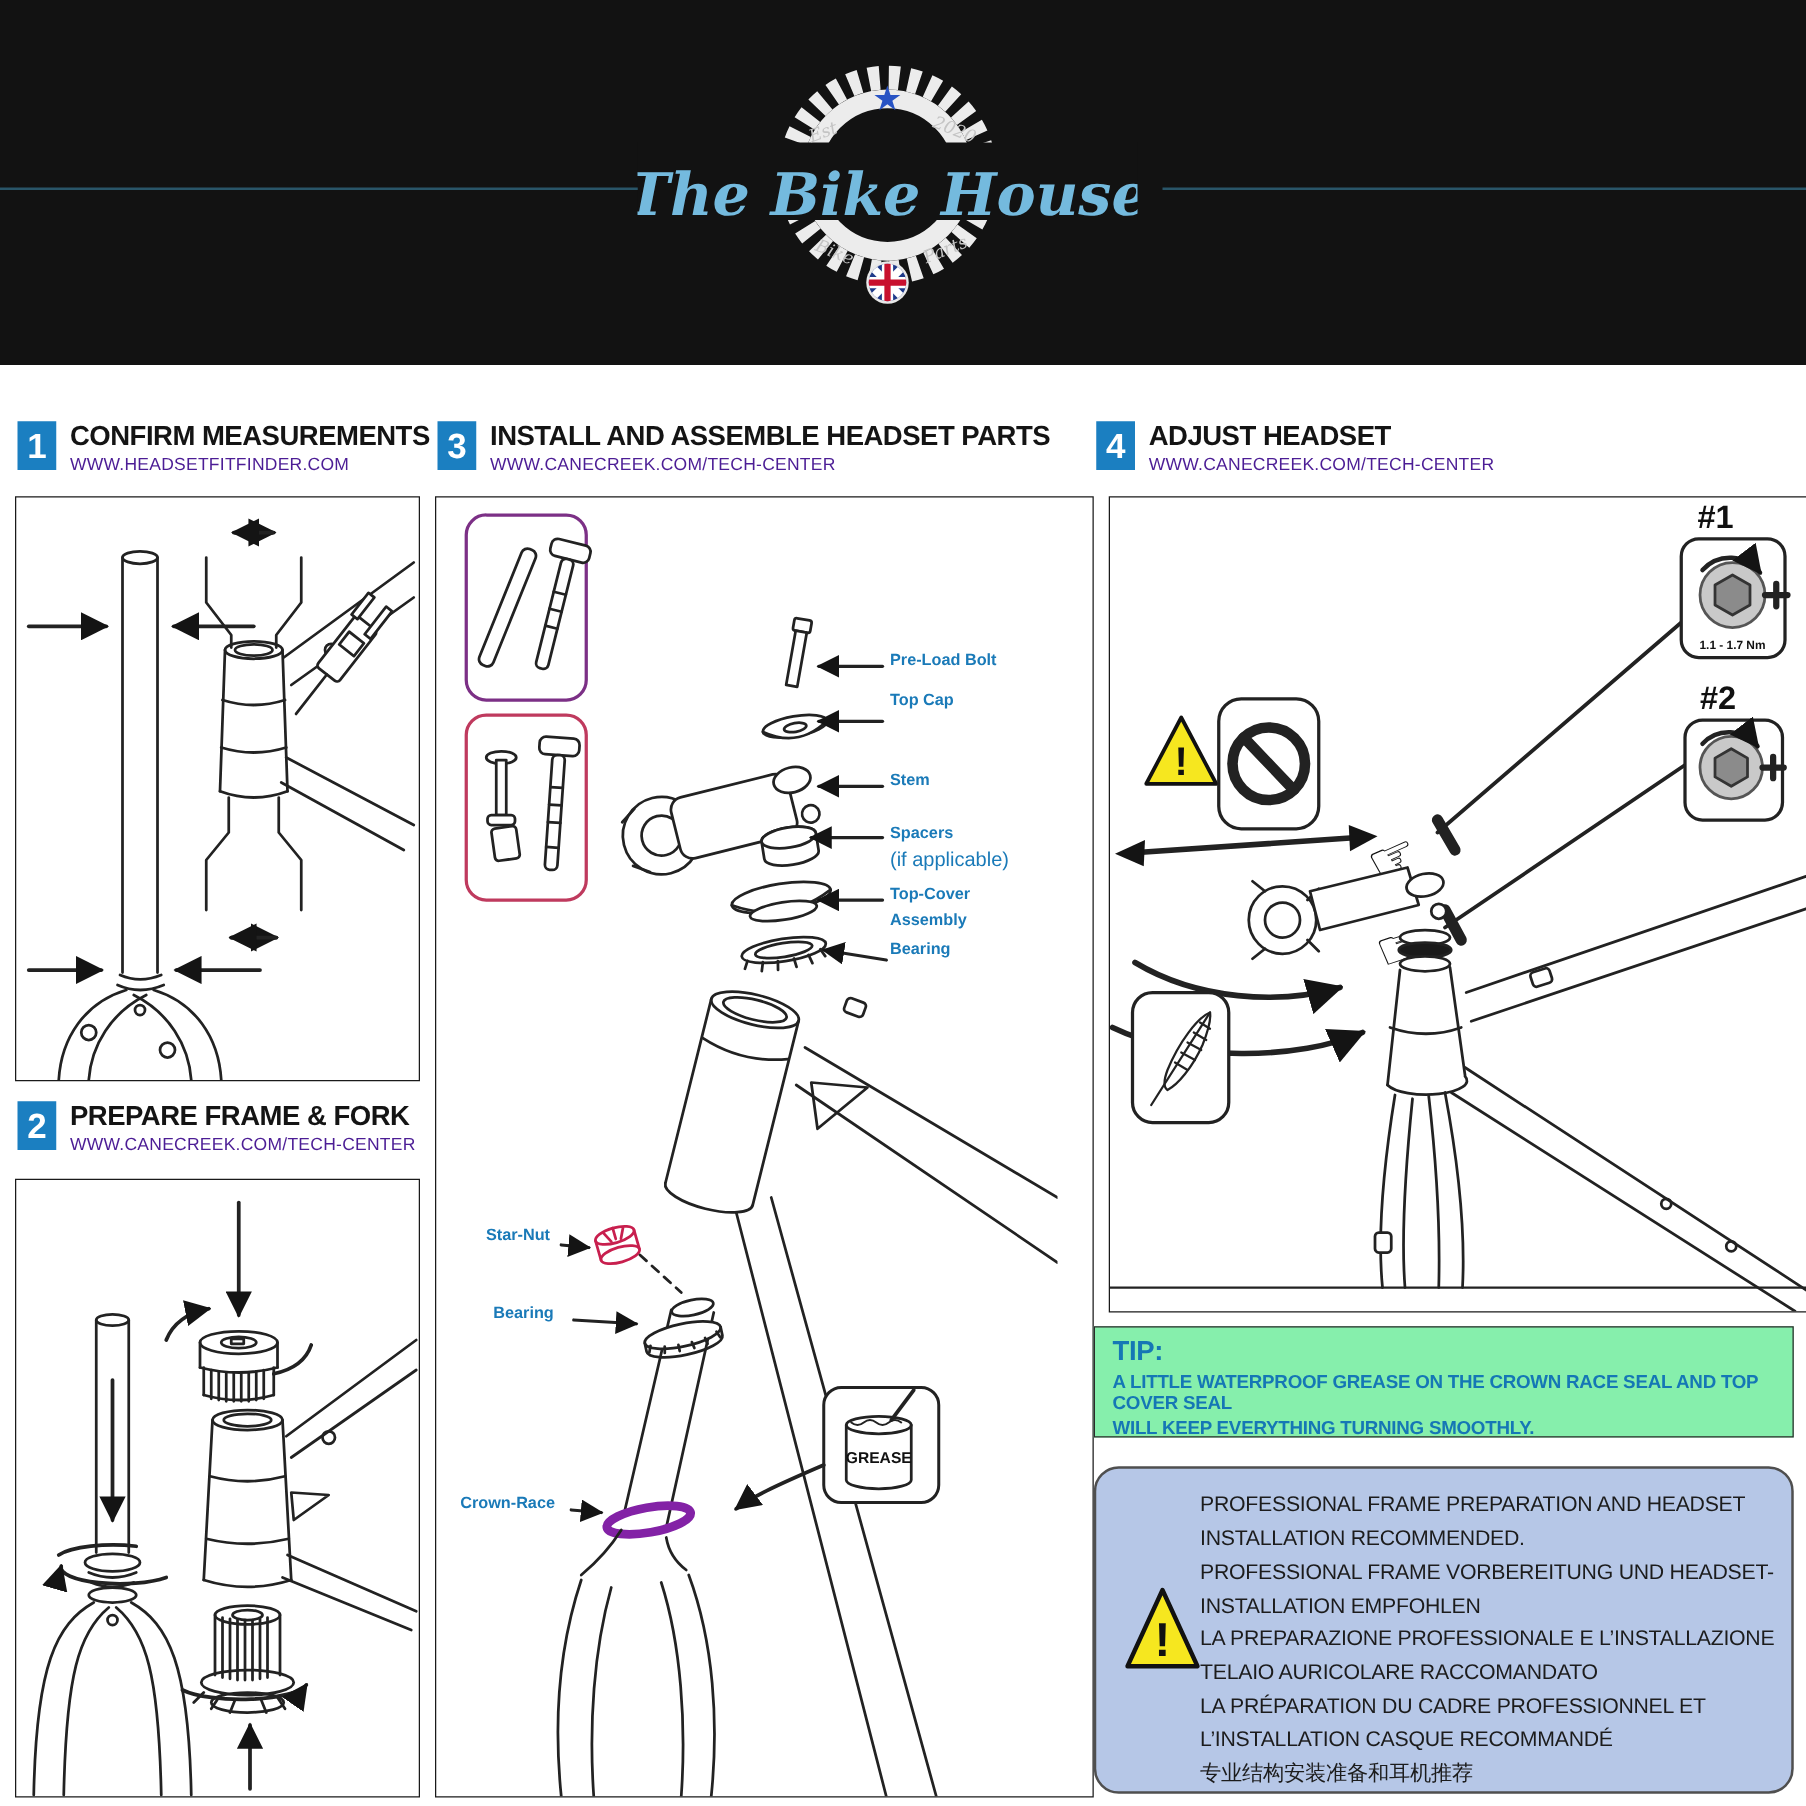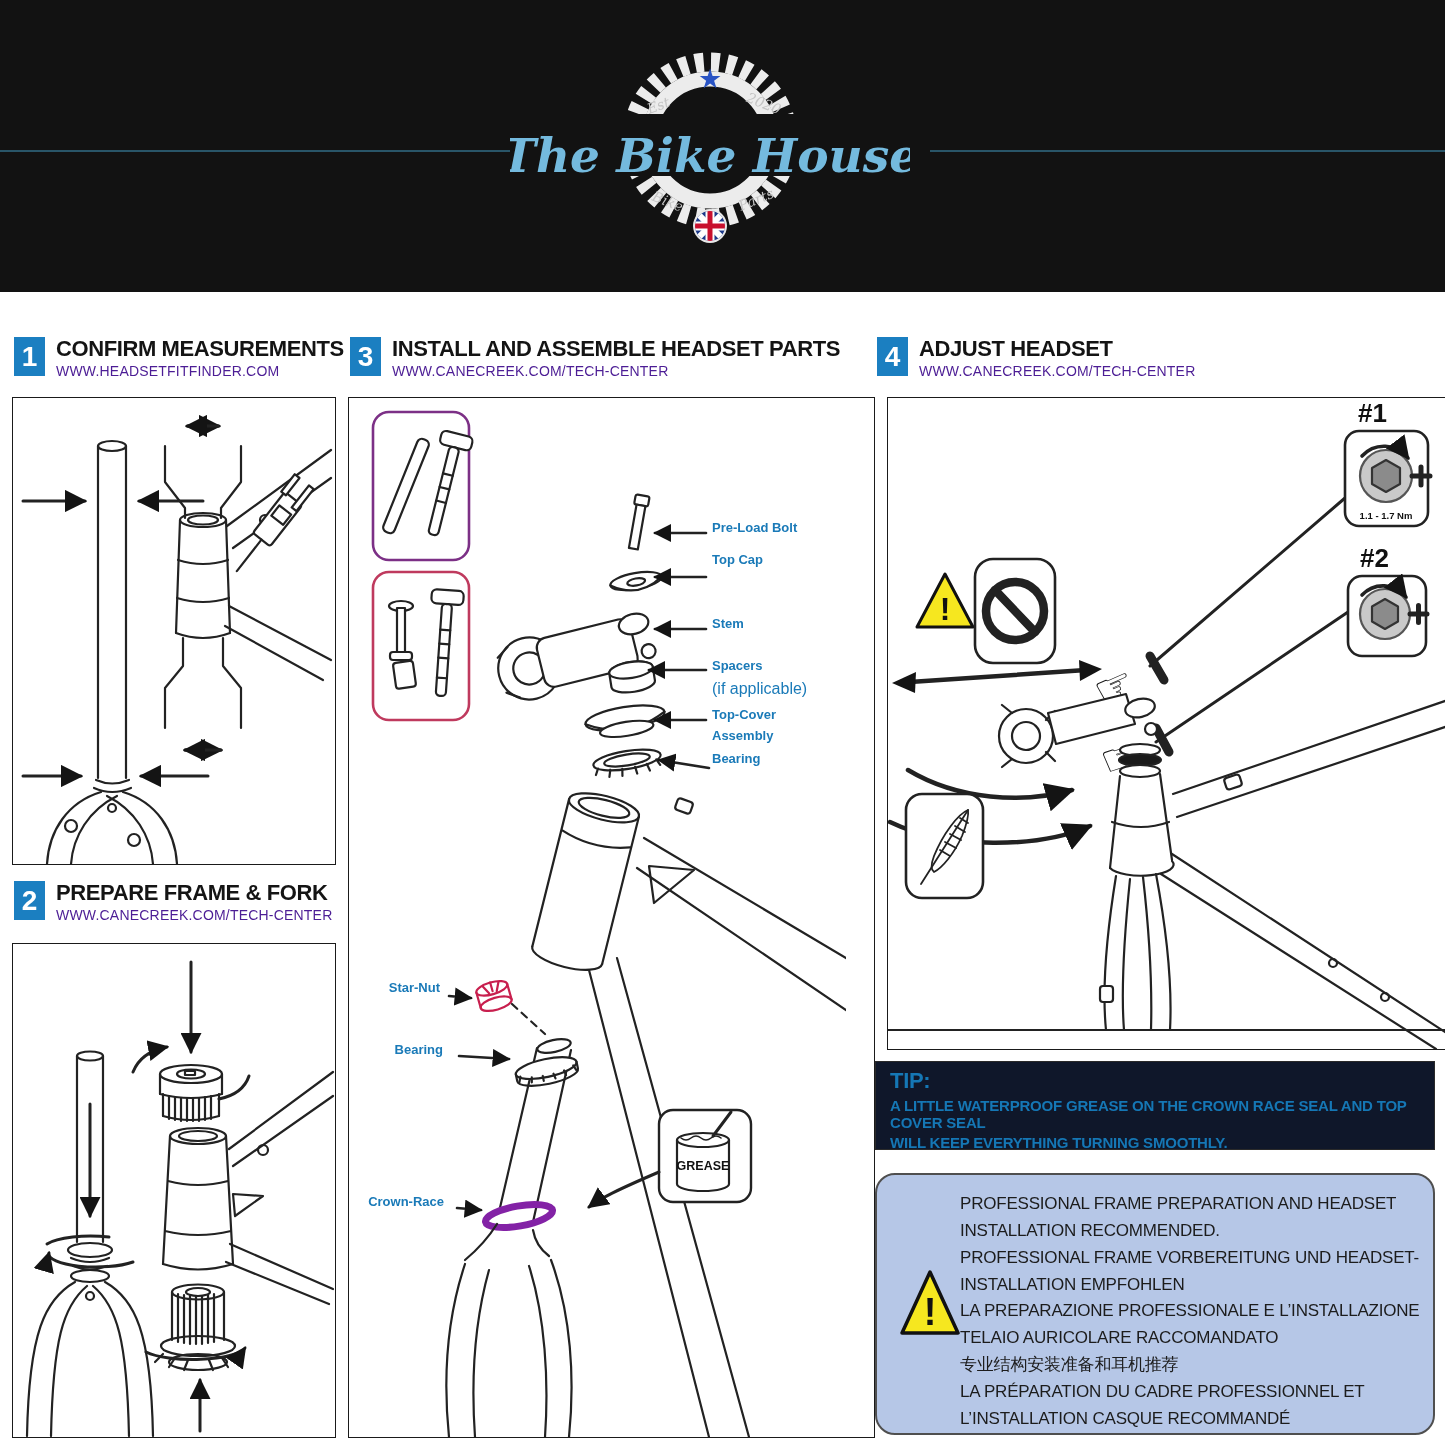--- a/index.html
+++ b/index.html
@@ -20,21 +20,21 @@
   .panel{position:absolute;background:#fff;border:1.6px solid #1a1a1a;}
   .panel svg{position:absolute;left:0;top:0;}
   
   .lbl{position:absolute;color:#1a7ab8;font-size:13px;font-weight:600;white-space:nowrap;}
   .lbl.small{font-size:16px;font-weight:500;}
   .lbl.right{text-align:right;}
   
   .steptag{position:absolute;font-size:26px;font-weight:bold;color:#111;}
   
   .tipbox{position:absolute;left:875px;top:1061px;width:560px;height:89px;border:1.6px solid #2a2a2a;
-          background:#0f172a;box-sizing:border-box;padding:6px 14px;}
+          background:#86efac;box-sizing:border-box;padding:6px 14px;}
   .tip-h{color:#1577b5;font-size:22px;font-weight:bold;letter-spacing:-.3px;}
   .tip-l{color:#1577b5;font-size:15px;font-weight:600;letter-spacing:-.2px;margin-top:3px;}
   
   .advbox{position:absolute;left:875px;top:1173px;width:560px;height:262px;background:#b6c7e7;
           border:2px solid #4f4f4f;border-radius:20px;box-sizing:border-box;}
   .adv-text{position:absolute;left:83px;top:16px;width:462px;font-size:17px;line-height:1.58;
             color:#1c1c1c;font-weight:500;letter-spacing:-.2px;}
   .adv-tri{position:absolute;left:22px;top:92px;}
 </style>
 </head>
@@ -474,18 +474,18 @@
 
   <div class="advbox">
     <svg class="adv-tri" width="62" height="72" viewBox="0 0 62 72">
       <polygon points="31,5 59,66 3,66" fill="#f6e71f" stroke="#111" stroke-width="3.5" stroke-linejoin="round"></polygon>
       <text x="31" y="58" text-anchor="middle" font-size="38" font-weight="bold" fill="#111">!</text>
     </svg>
     <div class="adv-text">
       <div>PROFESSIONAL FRAME PREPARATION AND HEADSET INSTALLATION RECOMMENDED.</div>
       <div>PROFESSIONAL FRAME VORBEREITUNG UND HEADSET-INSTALLATION EMPFOHLEN</div>
       <div>LA PREPARAZIONE PROFESSIONALE E L’INSTALLAZIONE TELAIO AURICOLARE RACCOMANDATO</div>
+      <div>LA PRÉPARATION DU CADRE PROFESSIONNEL ET L’INSTALLATION CASQUE RECOMMANDÉ</div>
       <div>专业结构安装准备和耳机推荐</div>
-      <div>LA PRÉPARATION DU CADRE PROFESSIONNEL ET L’INSTALLATION CASQUE RECOMMANDÉ</div>
     </div>
   </div>
 
 </div>
 
 </body></html>

